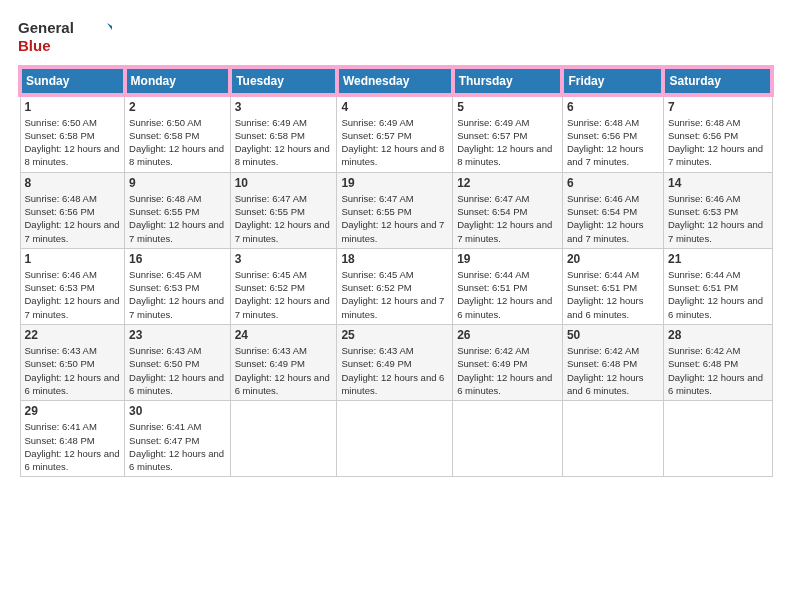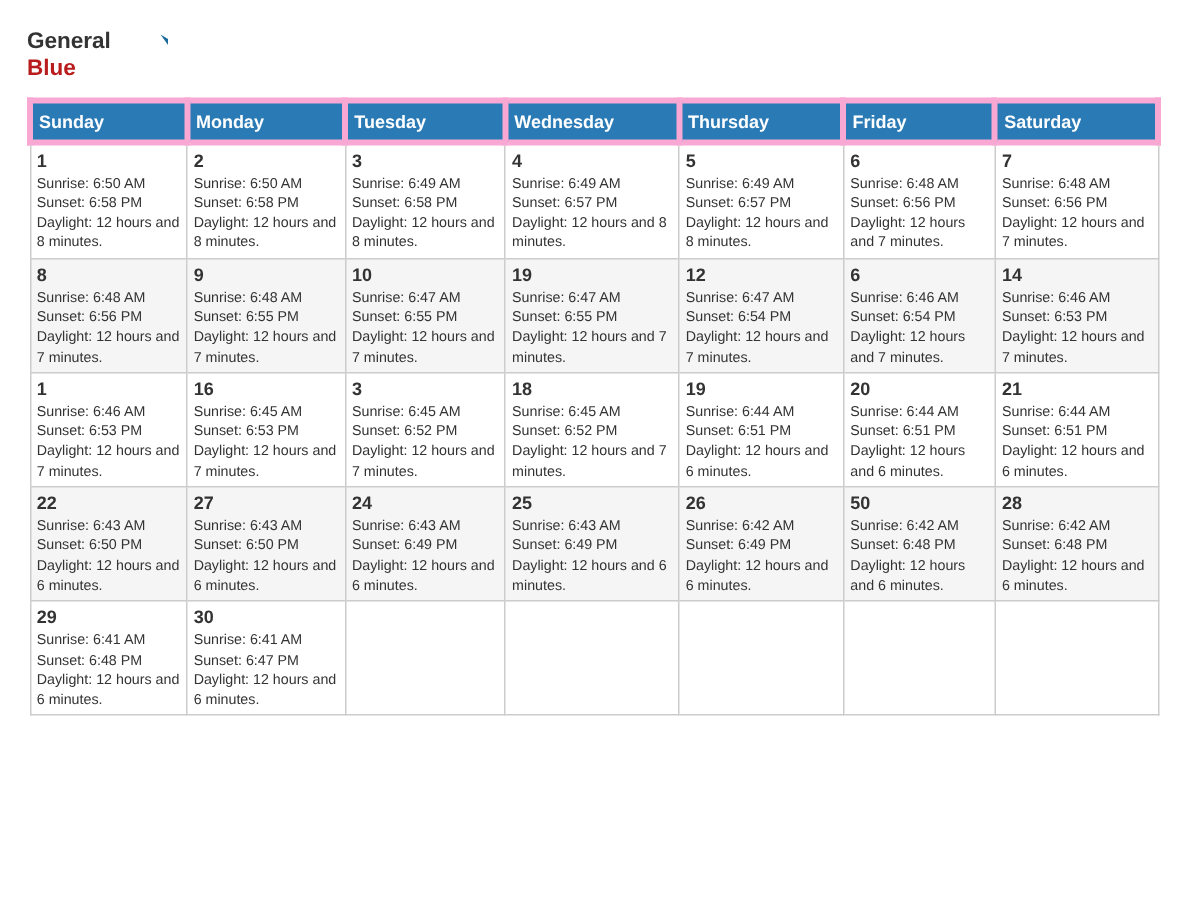--- a/index.html
+++ b/index.html
@@ -297,21 +297,21 @@
         <tr>
           <td>
           <span class="day-num">22</span>
           <div class="day-info">
             Sunrise: 6:43 AM<br>
             Sunset: 6:50 PM<br>
             Daylight: 12 hours and 6 minutes.
           </div>
         </td>
           <td>
-          <span class="day-num">27</span>
+          <span class="day-num">23</span>
           <div class="day-info">
             Sunrise: 6:43 AM<br>
             Sunset: 6:50 PM<br>
             Daylight: 12 hours and 6 minutes.
           </div>
         </td>
           <td>
           <span class="day-num">24</span>
           <div class="day-info">
             Sunrise: 6:43 AM<br>

